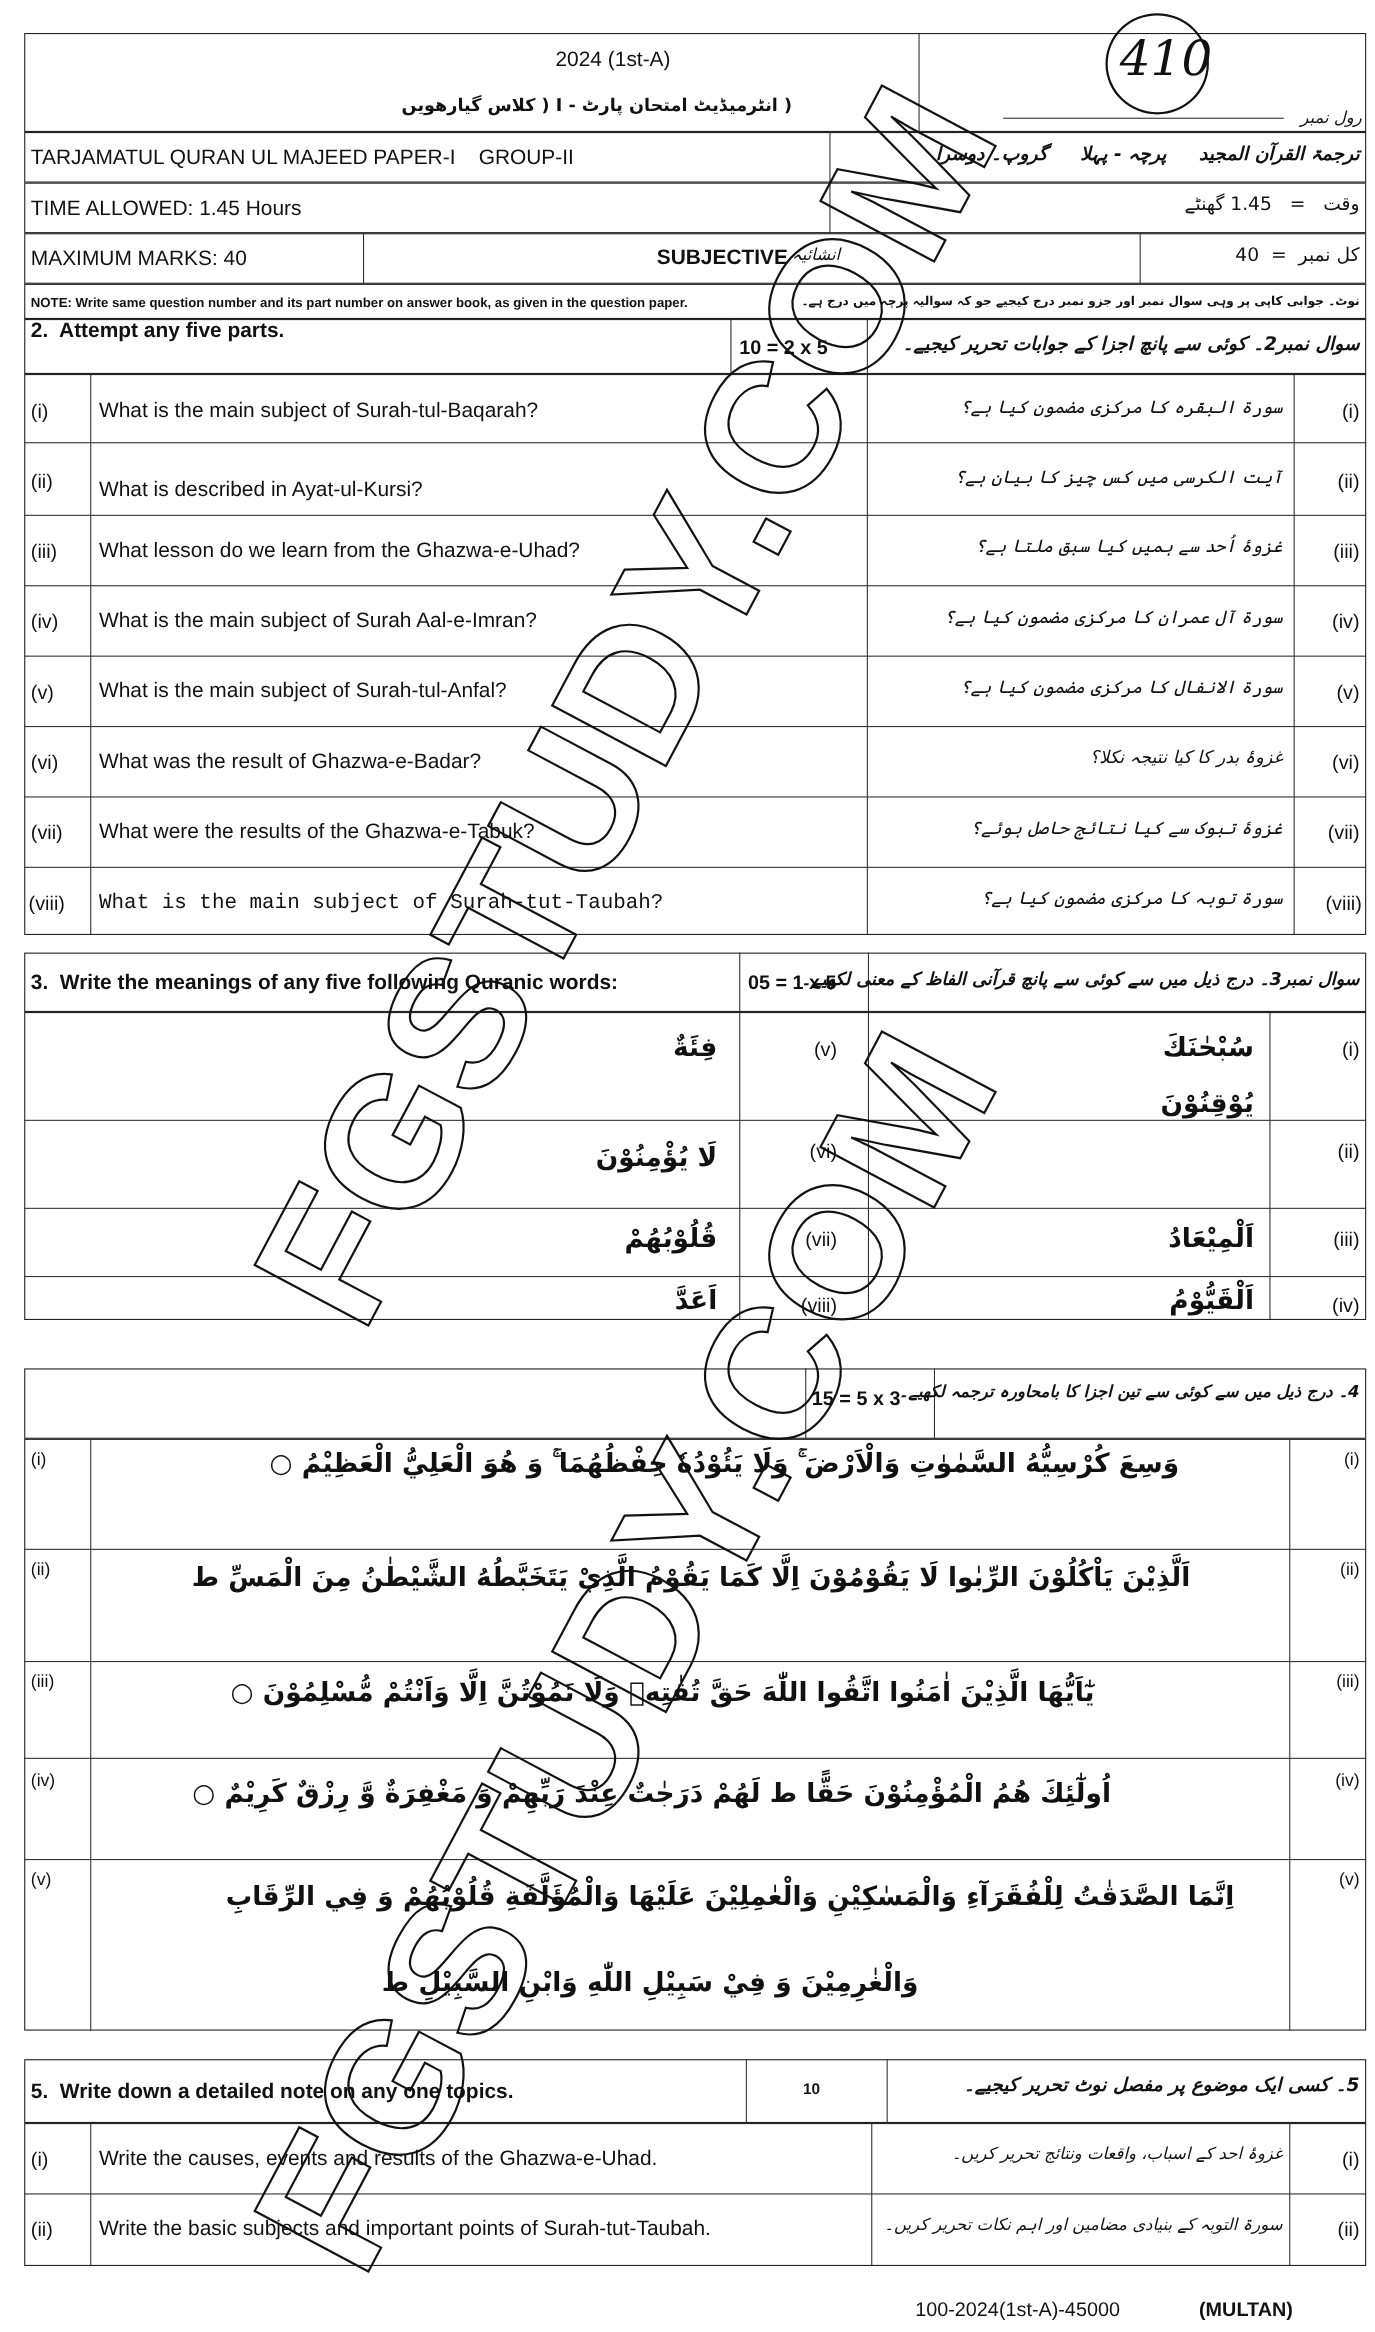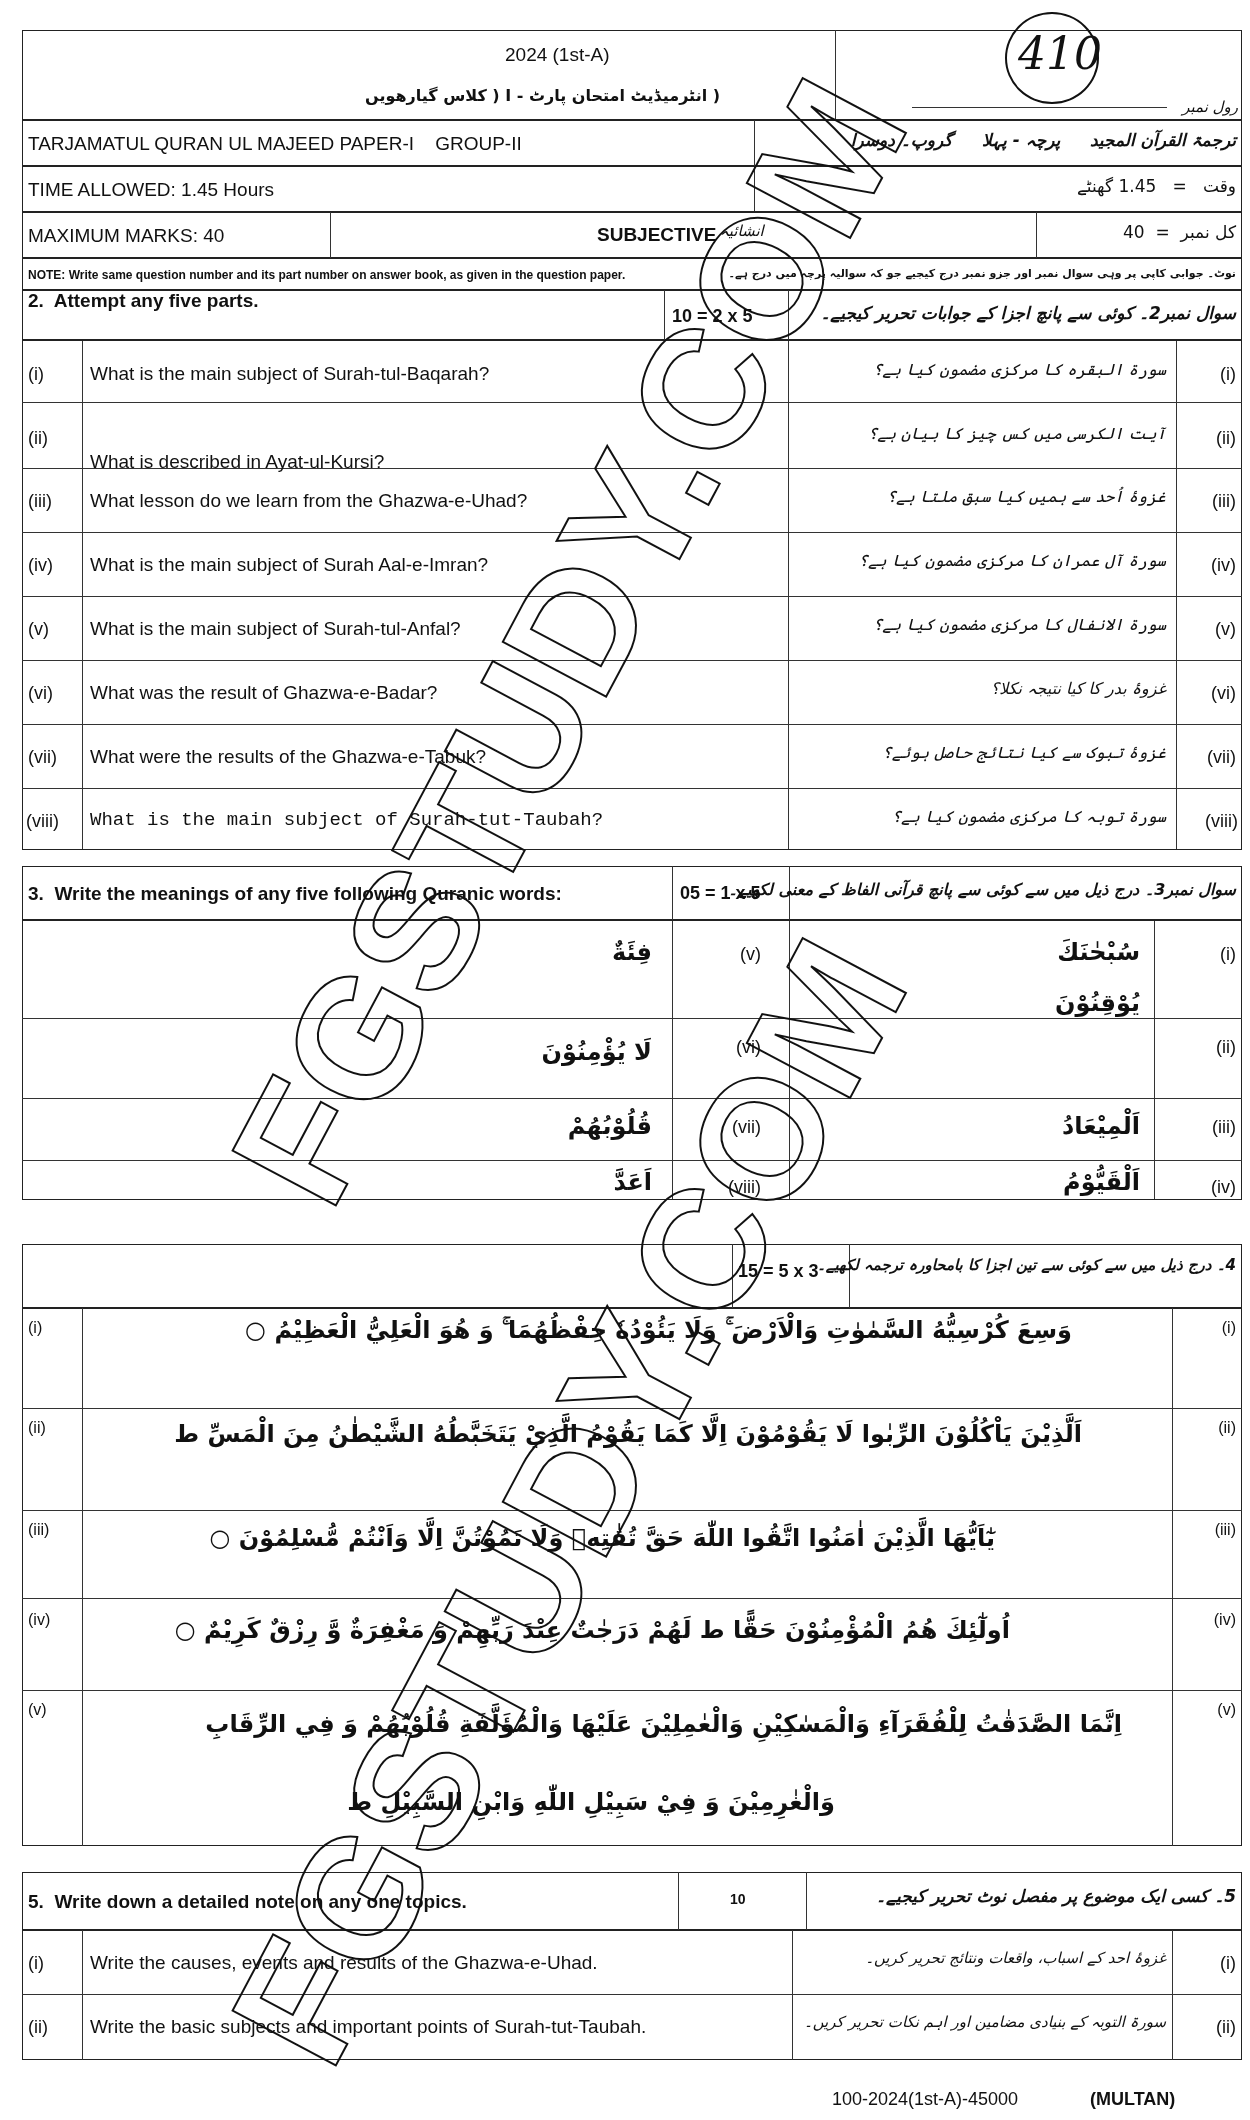--- a/index.html
+++ b/index.html
@@ -73,21 +73,21 @@
   <div class="hl" style="left:22px;top:788px;width:1220px;"></div>
 
   <div>
     <div class="t num" style="left:28px;top:365px;">(i)</div>
     <div class="t en" style="left:90px;top:364px;">What is the main subject of Surah-tul-Baqarah?</div>
     <div class="t ur" style="right:84px;top:362px;">سورۃ البقرہ کا مرکزی مضمون کیا ہے؟</div>
     <div class="t num" style="right:14px;top:365px;">(i)</div>
   </div>
   <div>
     <div class="t num" style="left:28px;top:429px;">(ii)</div>
-    <div class="t en" style="left:90px;top:452px;text-align:center;">What is described in Ayat-ul-Kursi?</div>
+    <div class="t en" style="left:90px;top:436px;text-align:center;">What is described in Ayat-ul-Kursi?</div>
     <div class="t ur" style="right:84px;top:426px;">آیت الکرسی میں کس چیز کا بیان ہے؟</div>
     <div class="t num" style="right:14px;top:429px;">(ii)</div>
   </div>
   <div>
     <div class="t num" style="left:28px;top:492px;">(iii)</div>
     <div class="t en" style="left:90px;top:491px;">What lesson do we learn from the Ghazwa-e-Uhad?</div>
     <div class="t ur" style="right:84px;top:489px;">غزوۂ اُحد سے ہمیں کیا سبق ملتا ہے؟</div>
     <div class="t num" style="right:14px;top:492px;">(iii)</div>
   </div>
   <div>

